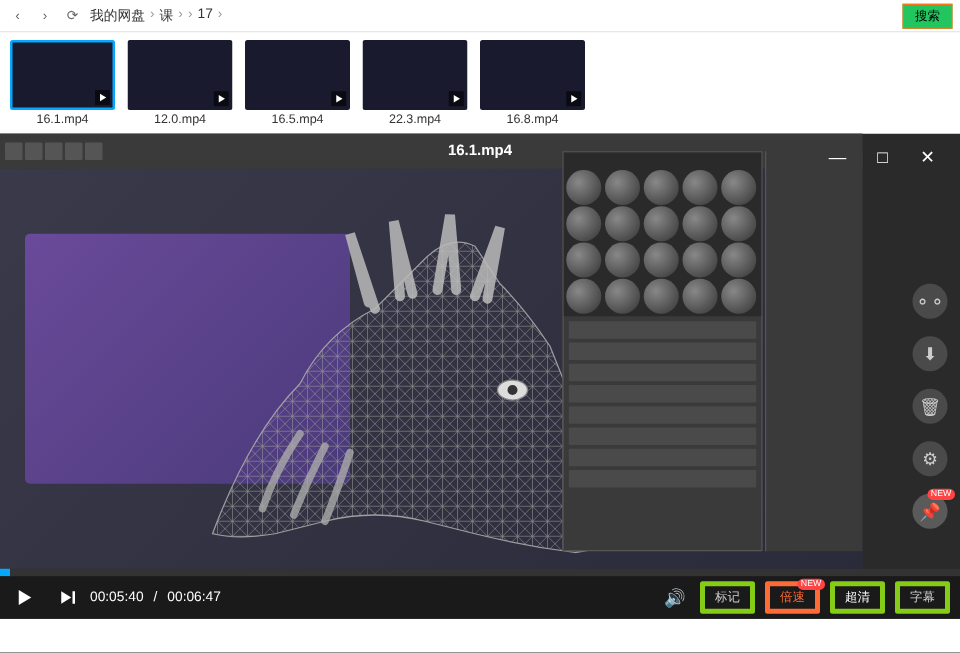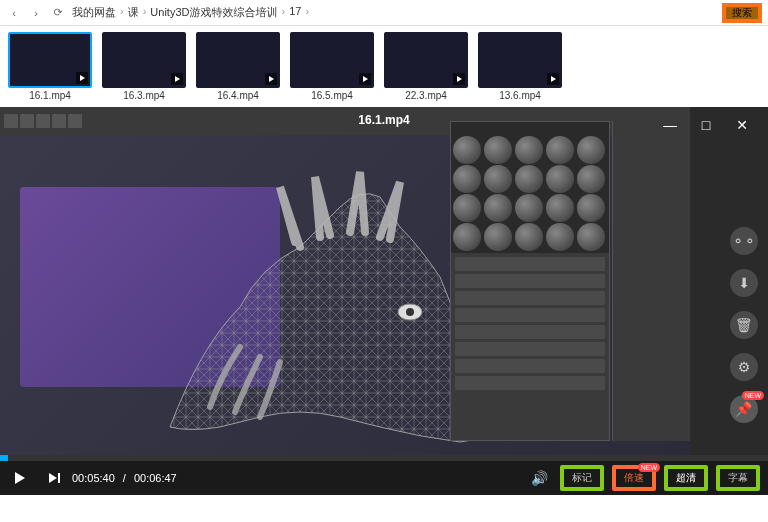--- a/index.html
+++ b/index.html
@@ -3,21 +3,21 @@
 <meta charset="utf-8">
 <style>
 *{margin:0;padding:0;box-sizing:border-box;font-family:"Microsoft YaHei",Arial,sans-serif}
 body{width:768px;height:522px;background:#fff;overflow:hidden;font-size:11px}
 .header{height:26px;display:flex;align-items:center;padding:0 6px;border-bottom:1px solid #e0e0e0;gap:6px}
 .nav-btn{width:16px;height:16px;display:flex;align-items:center;justify-content:center;color:#666;cursor:pointer}
 .breadcrumb{display:flex;align-items:flex-start;gap:4px;color:#333;flex:1}
 .crumb{color:#333;cursor:pointer}
 .sep{color:#999}
 .search-box{width:140px;height:20px;border:1px solid #ccc;border-radius:2px;padding:0 4px;font-size:10px;color:#999;display:flex;align-items:center}
-.search-btn{width:40px;height:20px;background:#a16207;border:4px solid #f97316;font-size:10px;display:flex;align-items:center;justify-content:center;cursor:pointer}
+.search-btn{width:40px;height:20px;background:#22c55e;border:1px solid #f97316;font-size:10px;display:flex;align-items:center;justify-content:center;cursor:pointer}
 .thumbs{display:flex;gap:6px;padding:6px;background:#fff}
 .thumb{width:88px;display:flex;flex-direction:column;align-items:center;gap:2px;cursor:pointer}
 .thumb-img{width:84px;height:56px;background:#1a1a2e;border-radius:2px;position:relative;border:1px solid transparent}
 .thumb.active .thumb-img{border:2px solid #06a7ff}
 .thumb-img .play{position:absolute;bottom:2px;right:2px;width:12px;height:12px;background:rgba(0,0,0,0.6);display:flex;align-items:center;justify-content:center}
 .thumb-img .play::after{content:"";border-left:5px solid #fff;border-top:3px solid transparent;border-bottom:3px solid transparent}
 .thumb-label{font-size:10px;color:#333}
 .player{position:relative;width:768px;height:388px;background:#2a2a2a}
 .viewport{position:absolute;left:0;top:0;width:690px;height:370px;background:linear-gradient(135deg,#3a3a4a 0%,#2a2a3a 100%)}
 .toolbar{position:absolute;top:0;left:0;right:0;height:28px;background:#3a3a3a;display:flex;align-items:center;padding:0 4px;gap:2px}
@@ -58,64 +58,57 @@
 
 <div class="header">
   <div class="nav-btn">‹</div>
   <div class="nav-btn">›</div>
   <div class="nav-btn">⟳</div>
   <div class="breadcrumb">
     <span class="crumb">我的网盘</span>
     <span class="sep">›</span>
     <span class="crumb">课</span>
     <span class="sep">›</span>
-    <span class="crumb">Unity3D游戏特效综合培训</span>
     <span class="sep">›</span>
     <span class="crumb">17</span>
     <span class="sep">›</span>
   </div>
   <div class="search-btn">搜索</div>
 </div>
 
 <div class="thumbs">
     <div class="thumb active">
       <div class="thumb-img">
         <div class="play"></div>
       </div>
       <span class="thumb-label">16.1.mp4</span>
     </div>
     <div class="thumb">
       <div class="thumb-img">
         <div class="play"></div>
       </div>
-      <span class="thumb-label">16.3.mp4</span>
-    </div>
-    <div class="thumb">
-      <div class="thumb-img">
-        <div class="play"></div>
-      </div>
-      <span class="thumb-label">16.4.mp4</span>
+      <span class="thumb-label">12.0.mp4</span>
     </div>
     <div class="thumb">
       <div class="thumb-img">
         <div class="play"></div>
       </div>
       <span class="thumb-label">16.5.mp4</span>
     </div>
     <div class="thumb">
       <div class="thumb-img">
         <div class="play"></div>
       </div>
       <span class="thumb-label">22.3.mp4</span>
     </div>
     <div class="thumb">
       <div class="thumb-img">
         <div class="play"></div>
       </div>
-      <span class="thumb-label">13.6.mp4</span>
+      <span class="thumb-label">16.8.mp4</span>
     </div>
   </div>
 
 <div class="player">
   <div class="viewport">
     <div class="toolbar">
       <div class="tb-item"></div>
       <div class="tb-item"></div>
       <div class="tb-item"></div>
       <div class="tb-item"></div>

